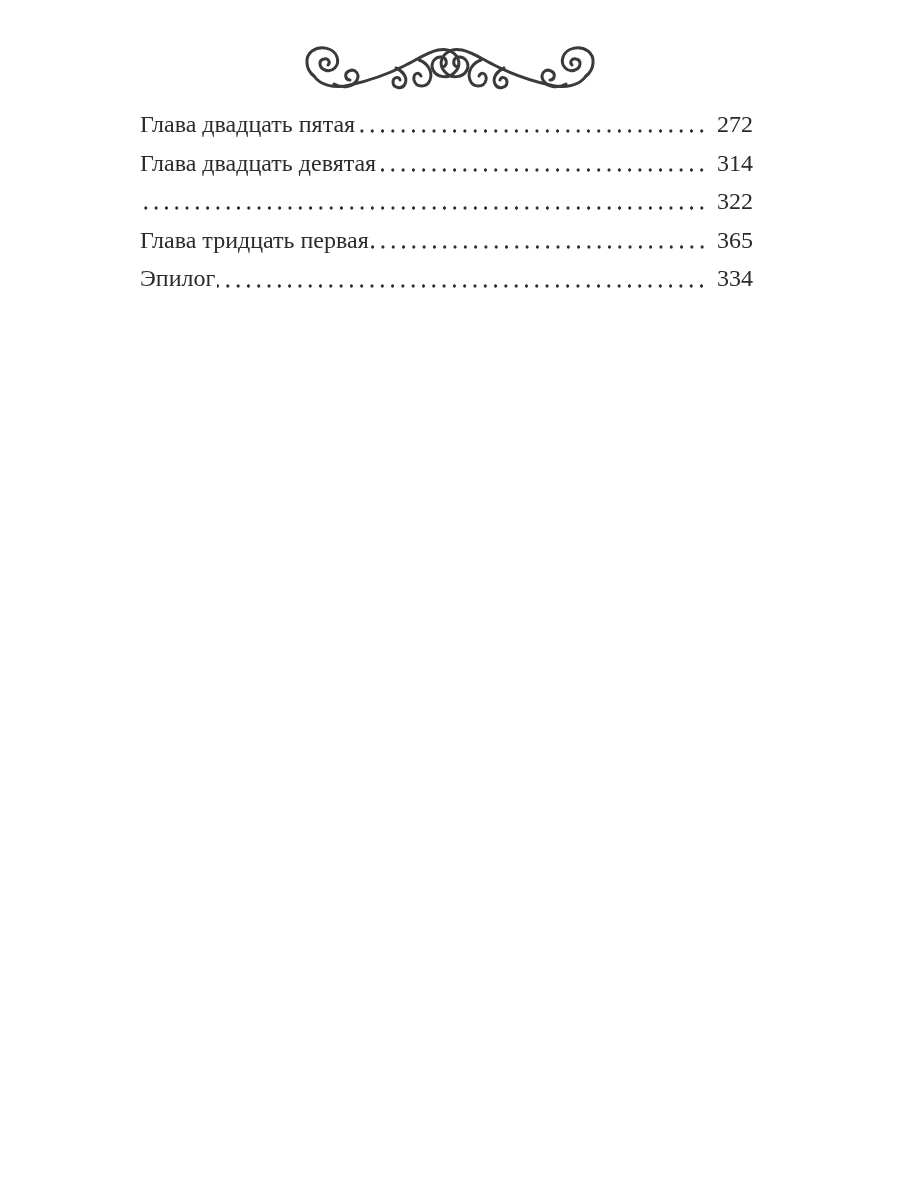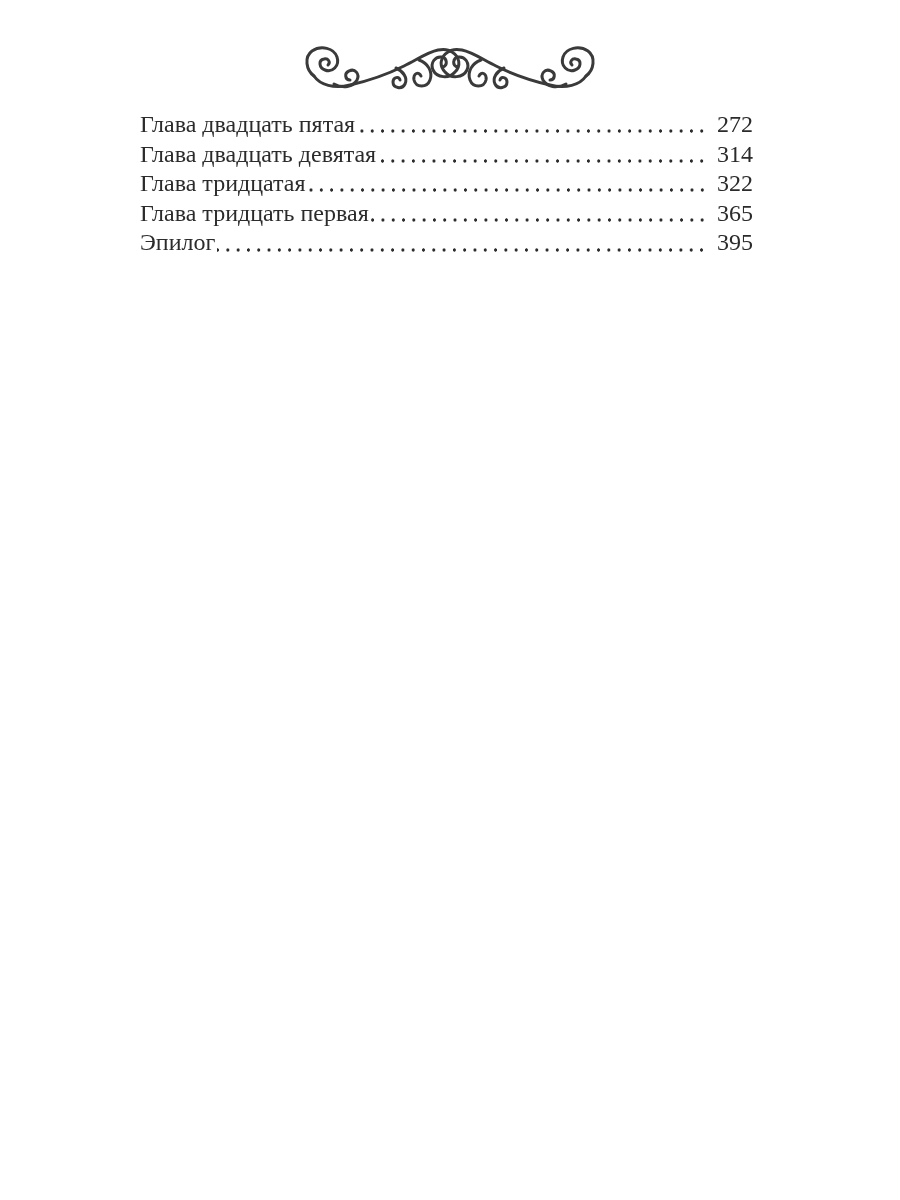--- a/index.html
+++ b/index.html
@@ -28,20 +28,21 @@
   }
   .toc {
     margin: 16px 143px 0 140px; 
   }
   .toc-entry {
     display: flex;
     align-items: baseline;
     height: 29.6px;
     line-height: 29.6px;
     font-size: 24px;
+    margin-top: 9px;
   }
   .toc-title {
     white-space: nowrap;
     flex: 0 0 auto;
   }
   .toc-leader {
     flex: 1 1 auto;
     align-self: stretch;
     margin-left: 2px;
     margin-right: 10px;
@@ -92,32 +93,31 @@
 
 
 
     <div class="toc-entry">
       <span class="toc-title">Глава двадцать девятая</span>
       <span class="toc-leader"></span>
       <span class="toc-page">314</span>
     </div>
 
     <div class="toc-entry">
-      <span class="toc-title">Глава тридцатая</span>
       <span class="toc-leader"></span>
       <span class="toc-page">322</span>
     </div>
 
     <div class="toc-entry">
       <span class="toc-title">Глава тридцать первая</span>
       <span class="toc-leader"></span>
       <span class="toc-page">365</span>
     </div>
 
     <div class="toc-entry">
       <span class="toc-title">Эпилог</span>
       <span class="toc-leader"></span>
-      <span class="toc-page">395</span>
+      <span class="toc-page">334</span>
     </div>
 
   </div>
 
 </div>
 
 </body></html>

